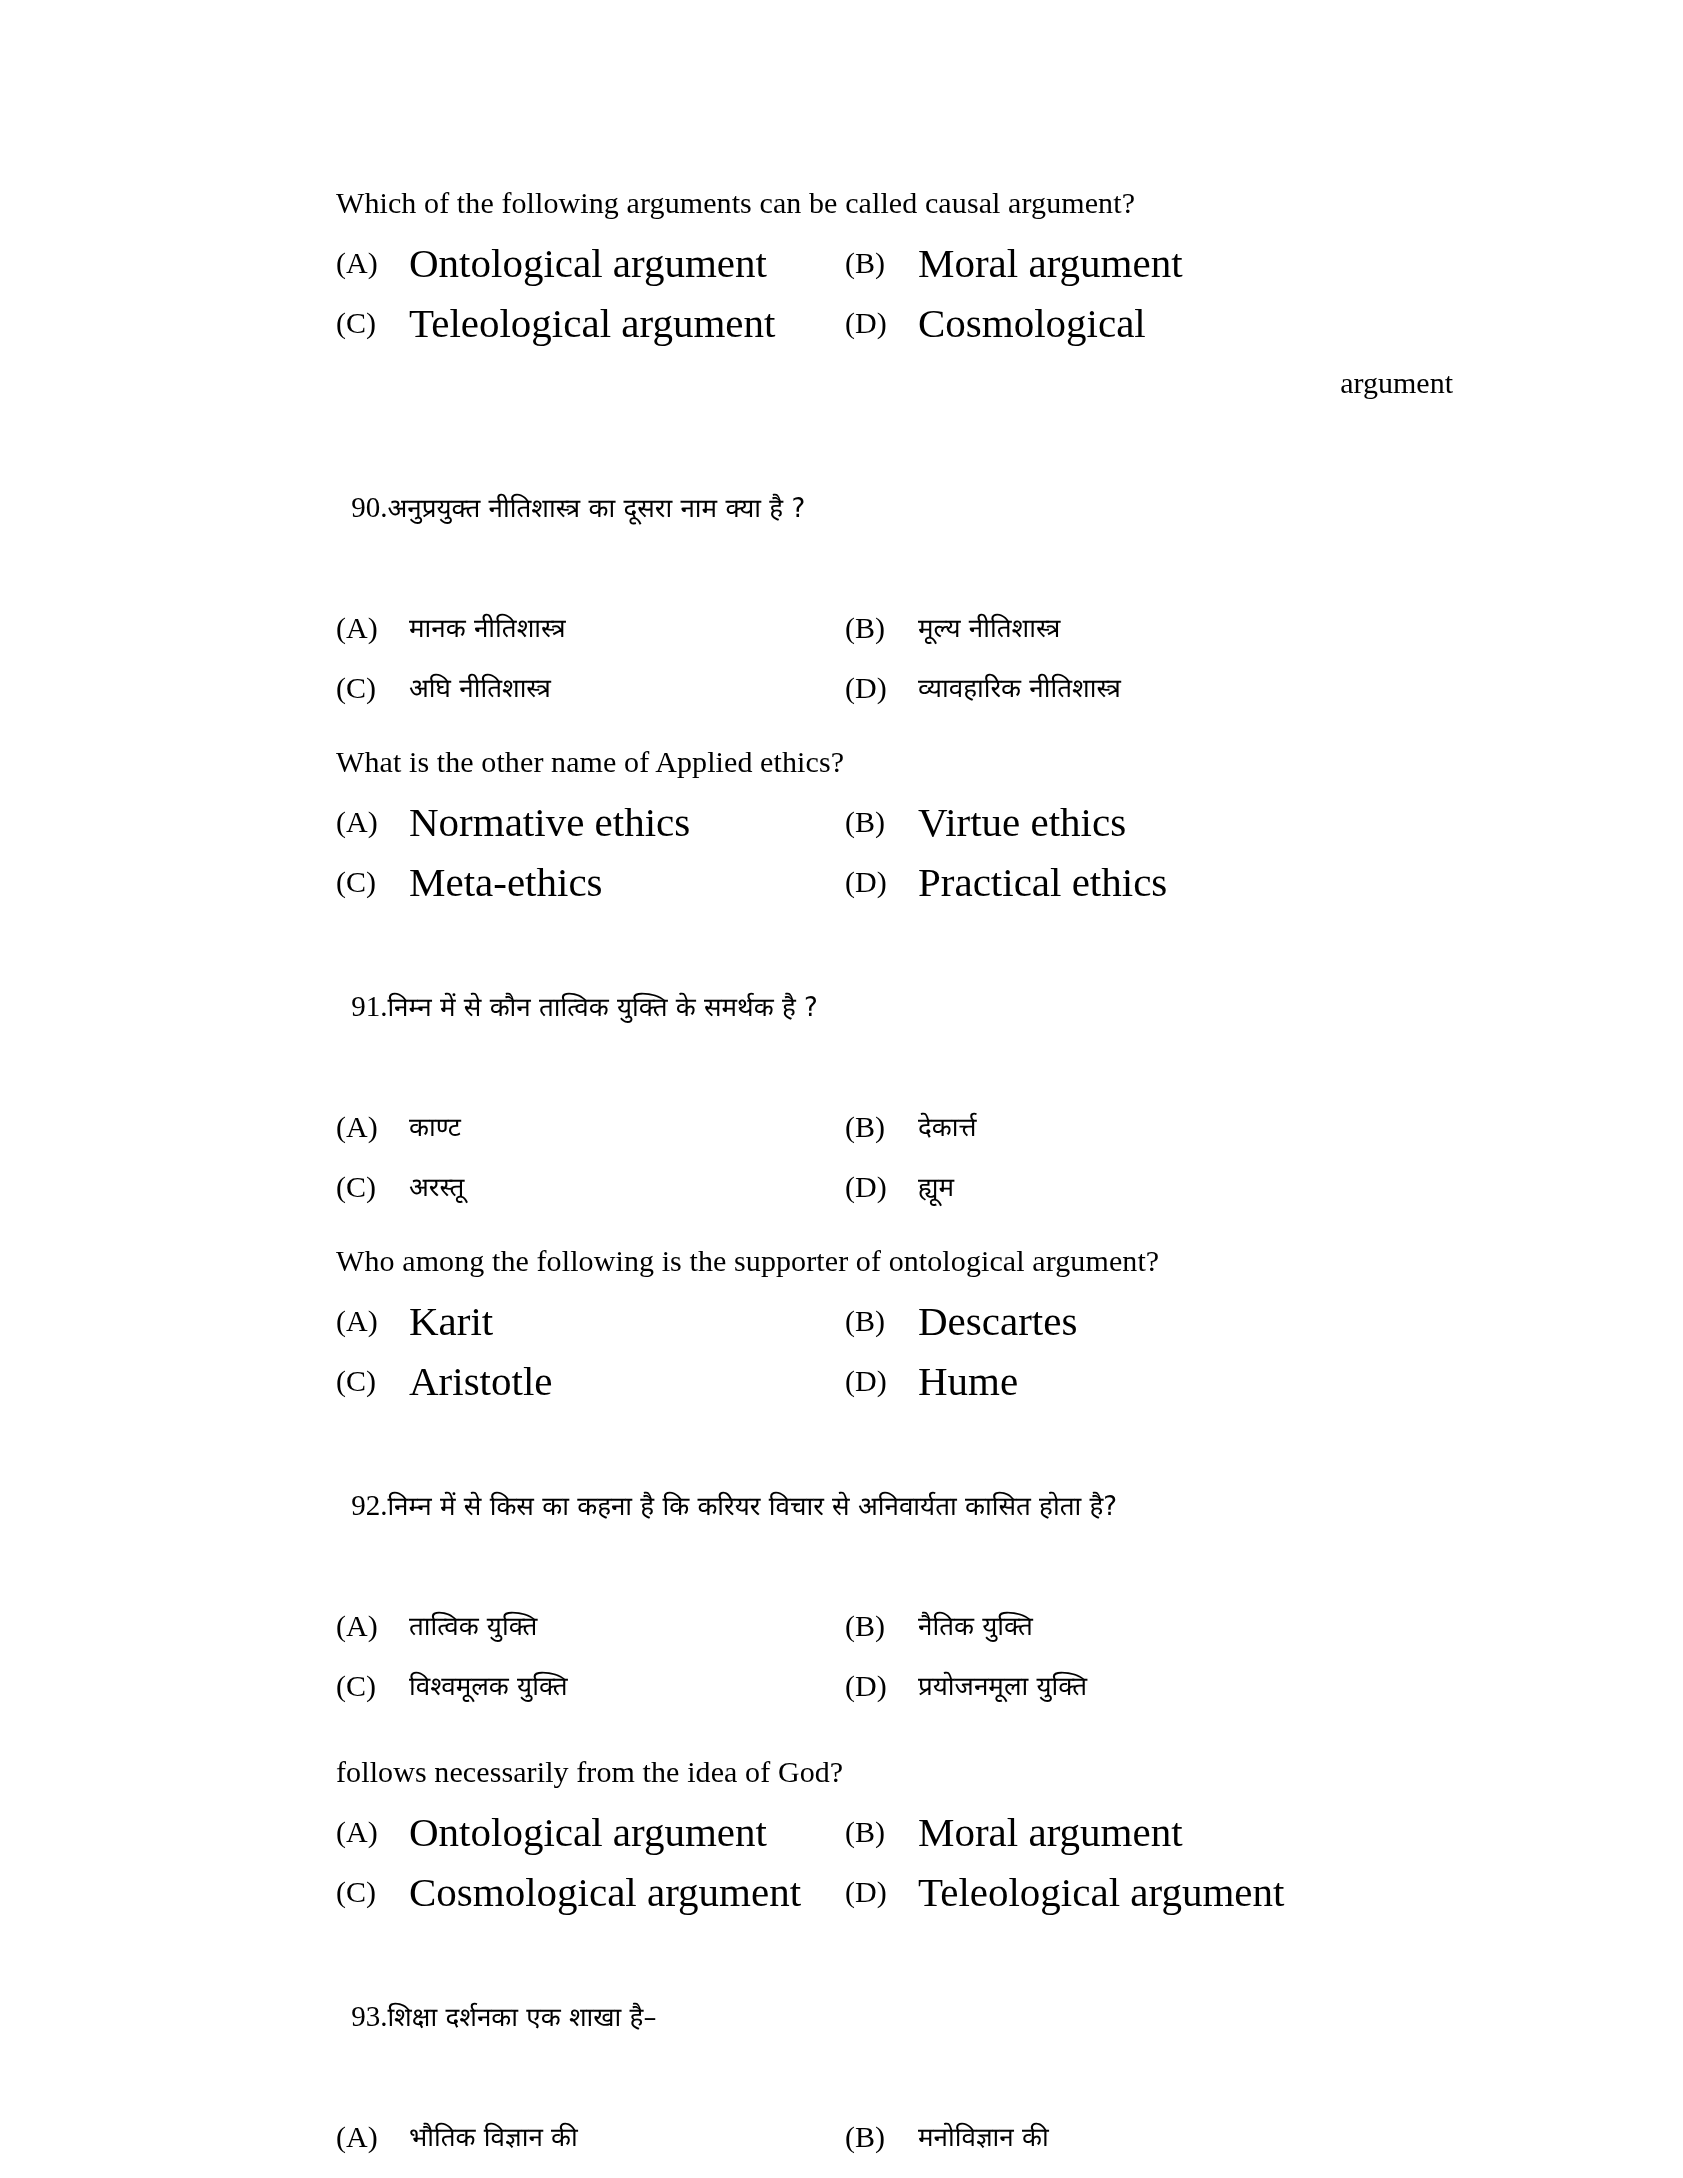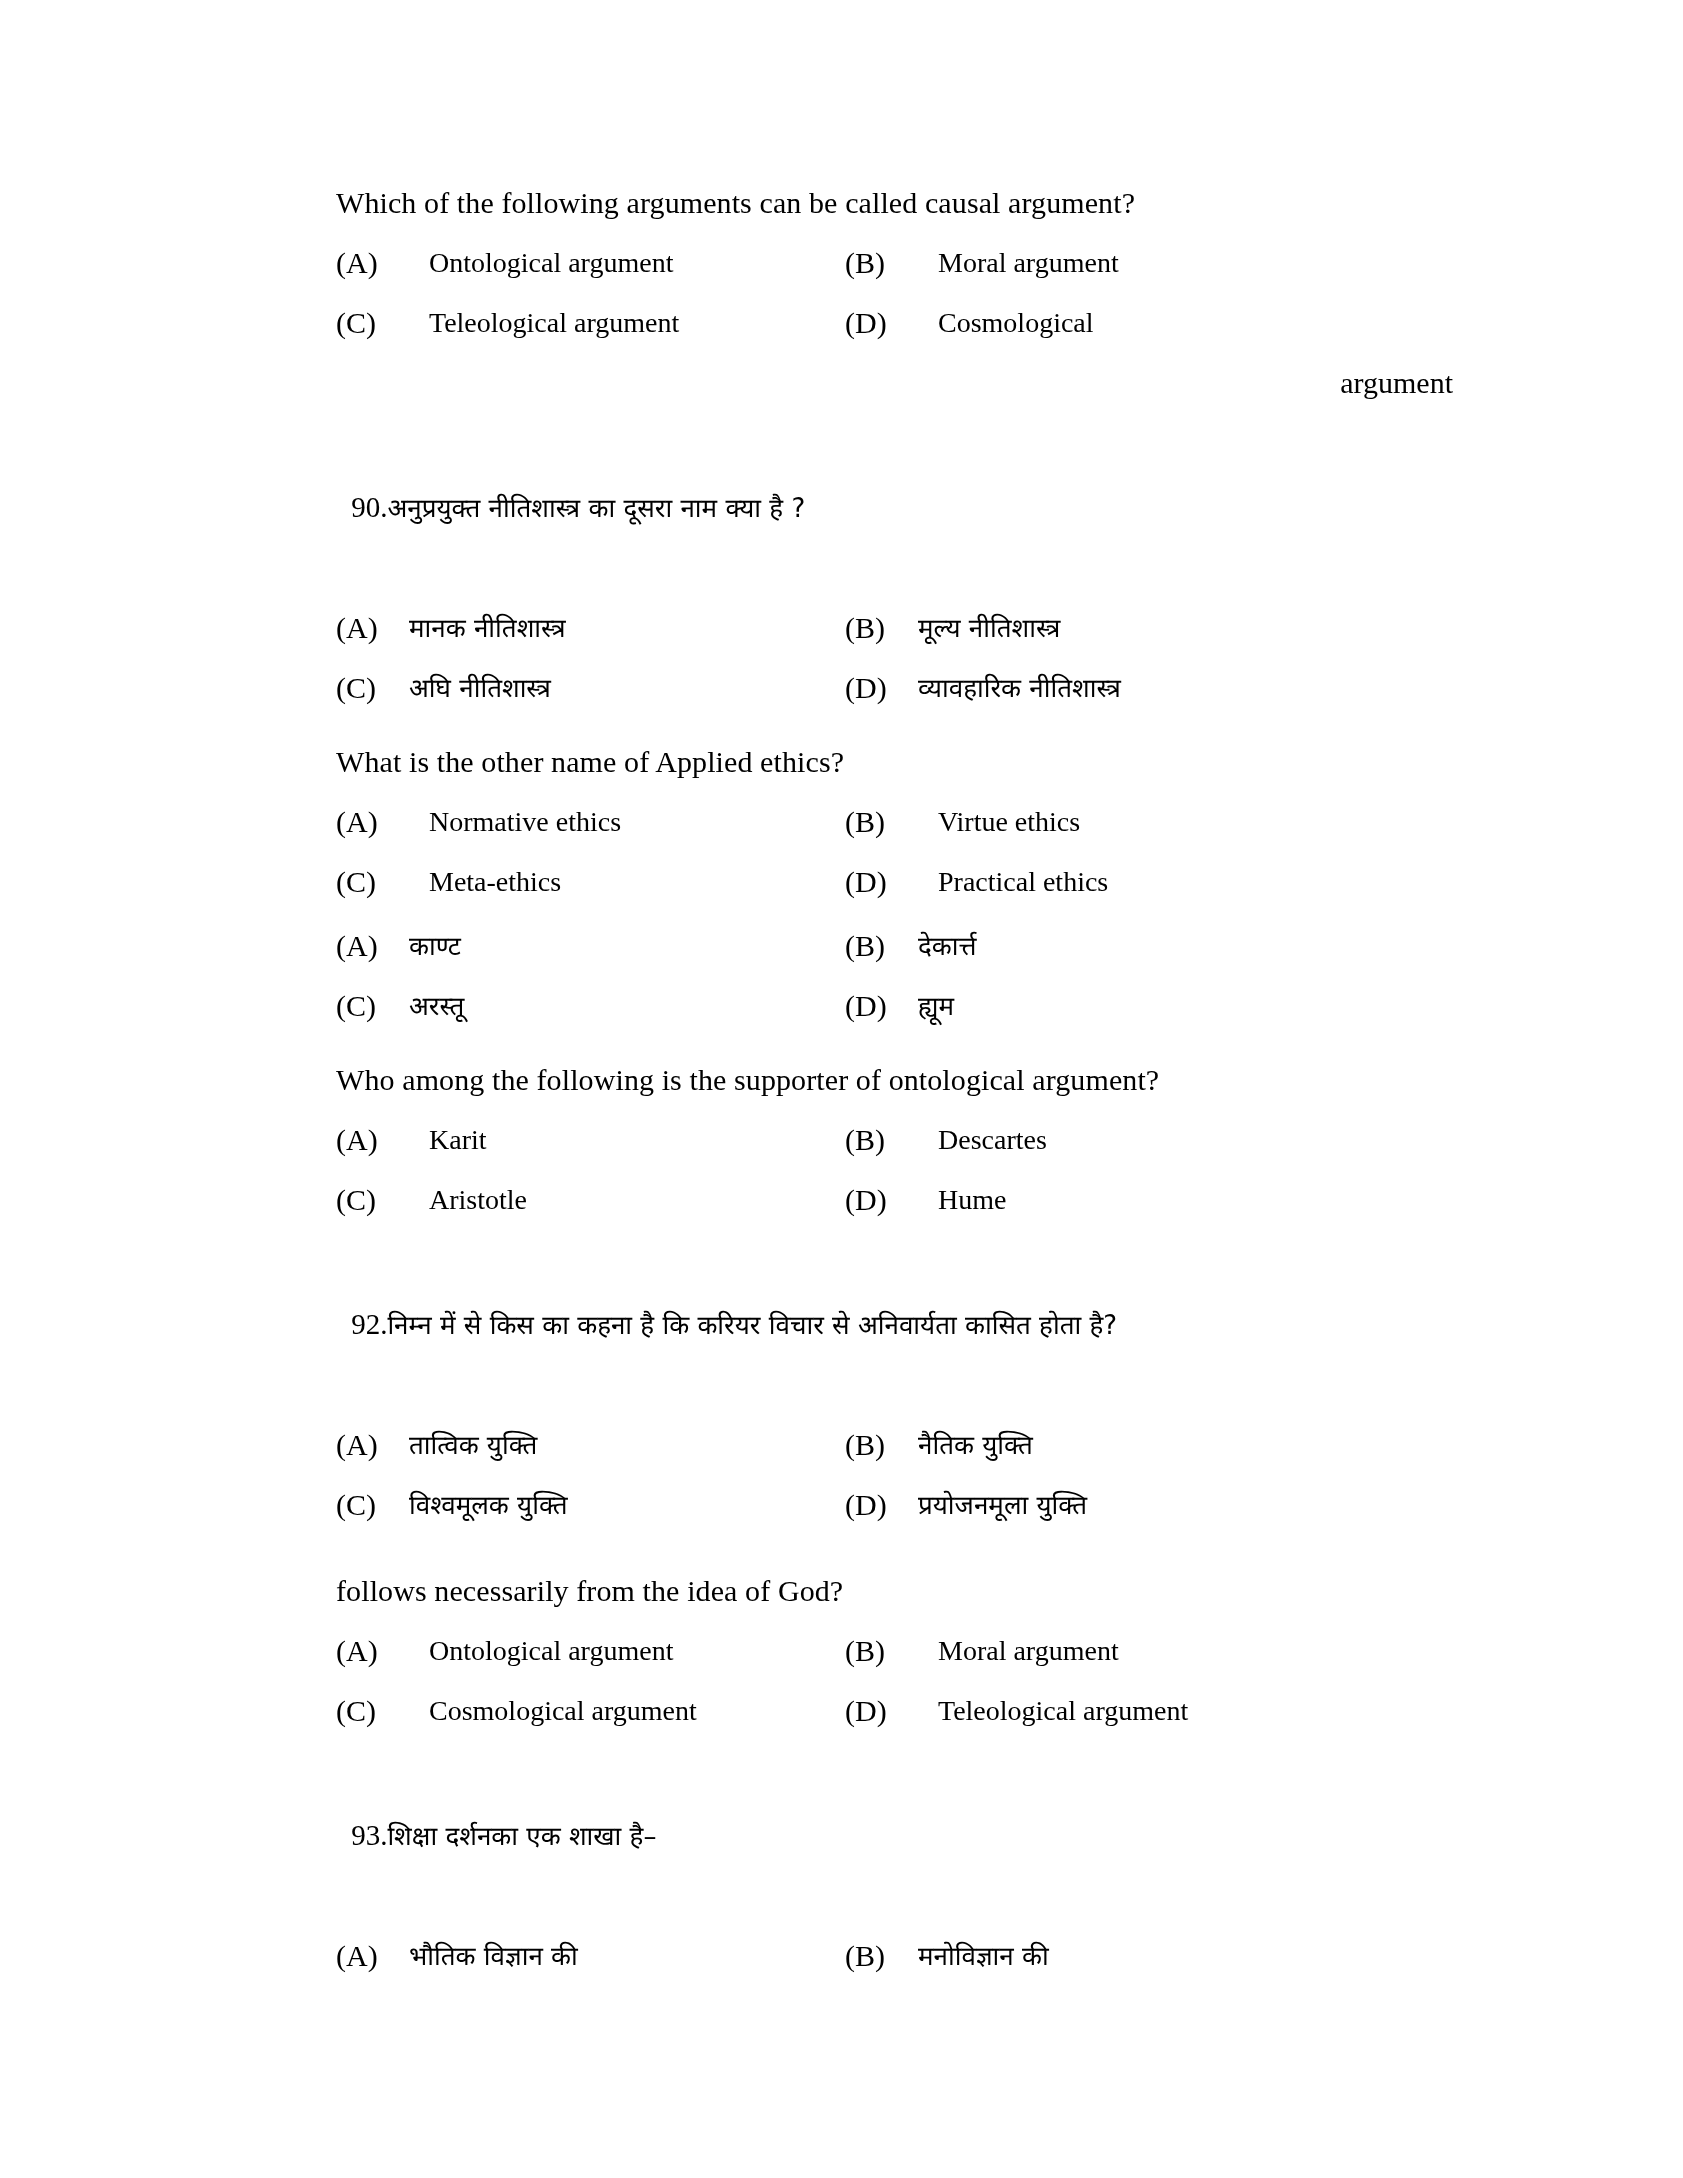--- a/index.html
+++ b/index.html
@@ -77,23 +77,22 @@
   .optcell.right { width: 594px; padding-left: 0px;  box-sizing: border-box; }
 
   .optlabel {
     font-family: "Liberation Serif", "DejaVu Serif", serif;
     font-size: 30px;
     width: 73px;
     flex: 0 0 73px;
   }
   .opttext-en {
     font-family: "Liberation Serif", "DejaVu Serif", serif;
-    font-size: 28px;
+    font-size: 41px;
     white-space: pre-wrap;
-    margin-left: 20px;
   }
   .opttext-hi {
     font-family: "DejaVu Sans", "Liberation Sans", sans-serif;
     font-size: 26px;
     white-space: pre-wrap;
   }
   .cont-line {
     font-family: "Liberation Serif", "DejaVu Serif", serif;
     font-size: 30px;
     line-height: 60px;
@@ -182,20 +181,23 @@
           </div>
           <div class="optcell right">
             <span class="optlabel">(D)</span>
             <span class="opttext-en">Practical ethics</span>
           </div>
         </div>
       </div>
     </div>
 
     <div class="qblock">
+      <div class="stem-hi">
+        <span class="qnum">91.</span><span>निम्न में से कौन तात्विक युक्ति के समर्थक है ?</span>
+      </div>
       <div class="opts">
         <div class="optrow">
           <div class="optcell left">
             <span class="optlabel">(A)</span>
             <span class="opttext-hi">काण्ट</span>
           </div>
           <div class="optcell right">
             <span class="optlabel">(B)</span>
             <span class="opttext-hi">देकार्त्त</span>
           </div>

